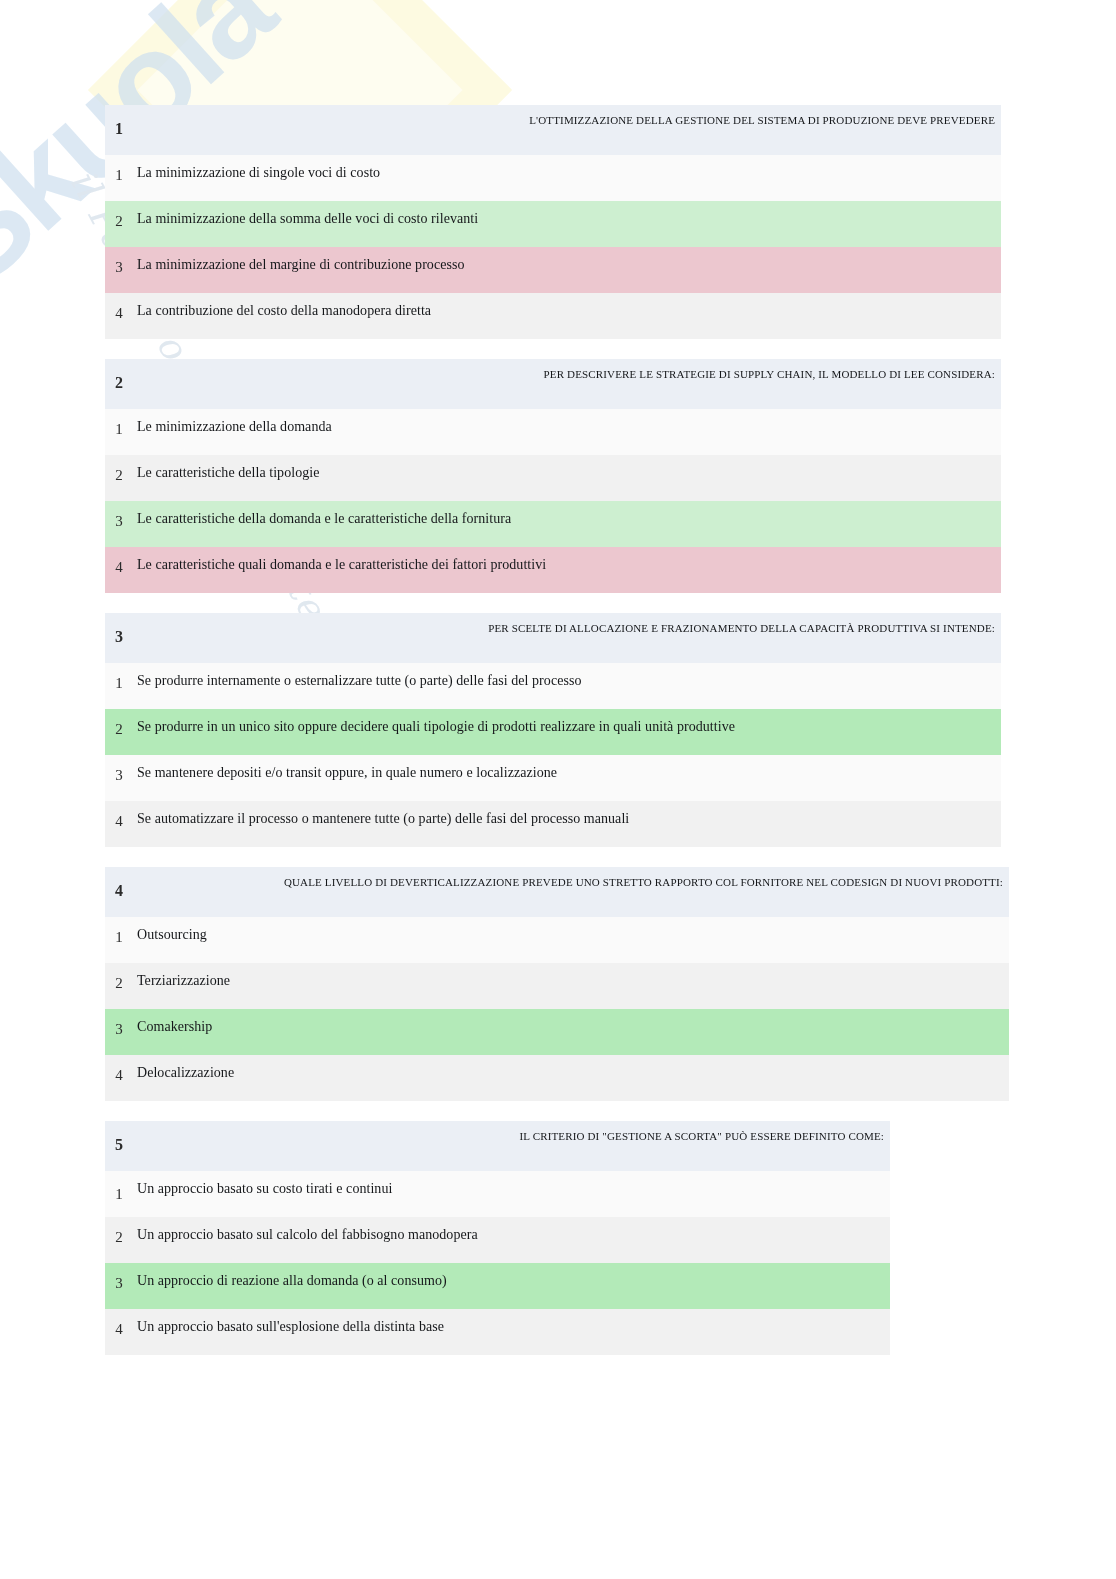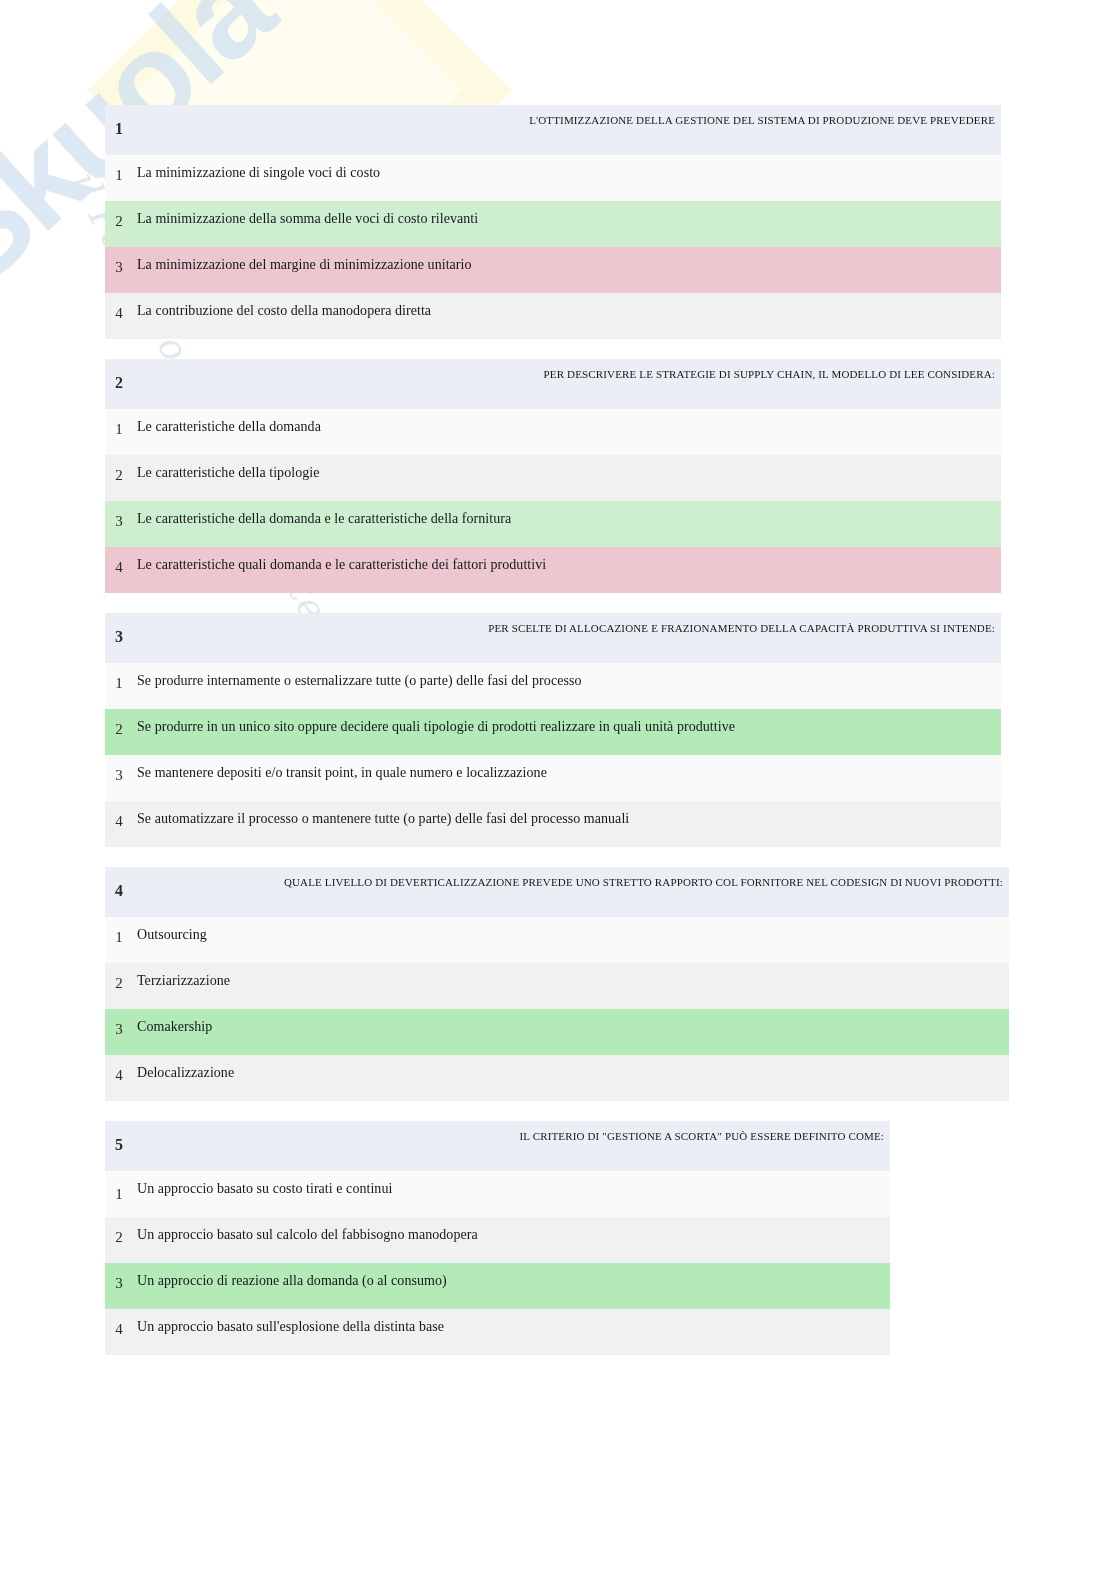--- a/index.html
+++ b/index.html
@@ -194,35 +194,35 @@
         <div class="row opt fill-odd">
           <div class="num">1</div>
           <div class="txt">La minimizzazione di singole voci di costo</div>
         </div>
         <div class="row opt fill-green">
           <div class="num">2</div>
           <div class="txt">La minimizzazione della somma delle voci di costo rilevanti</div>
         </div>
         <div class="row opt fill-pink">
           <div class="num">3</div>
-          <div class="txt">La minimizzazione del margine di minimizzazione unitario</div>
+          <div class="txt">La minimizzazione del margine di contribuzione processo</div>
         </div>
         <div class="row opt fill-even">
           <div class="num">4</div>
           <div class="txt">La contribuzione del costo della manodopera diretta</div>
         </div>
       </div>
       <div class="qblock" style="width: 896px;">
         <div class="row header fill-header">
           <div class="num">2</div>
           <div class="txt">PER DESCRIVERE LE STRATEGIE DI SUPPLY CHAIN, IL MODELLO DI LEE CONSIDERA:</div>
         </div>
         <div class="row opt fill-odd">
           <div class="num">1</div>
-          <div class="txt">Le caratteristiche della domanda</div>
+          <div class="txt">Le minimizzazione della domanda</div>
         </div>
         <div class="row opt fill-even">
           <div class="num">2</div>
           <div class="txt">Le caratteristiche della tipologie</div>
         </div>
         <div class="row opt fill-green">
           <div class="num">3</div>
           <div class="txt">Le caratteristiche della domanda e le caratteristiche della  fornitura</div>
         </div>
         <div class="row opt fill-pink">
@@ -238,21 +238,21 @@
         <div class="row opt fill-odd">
           <div class="num">1</div>
           <div class="txt">Se produrre internamente o esternalizzare tutte (o parte) delle fasi del processo</div>
         </div>
         <div class="row opt fill-green2">
           <div class="num">2</div>
           <div class="txt">Se produrre in un unico sito oppure decidere quali tipologie di prodotti realizzare in quali unità produttive</div>
         </div>
         <div class="row opt fill-odd">
           <div class="num">3</div>
-          <div class="txt">Se mantenere depositi e/o transit point, in quale numero e localizzazione</div>
+          <div class="txt">Se mantenere depositi e/o transit oppure, in quale numero e localizzazione</div>
         </div>
         <div class="row opt fill-even">
           <div class="num">4</div>
           <div class="txt">Se automatizzare il processo o mantenere tutte (o parte) delle fasi del processo manuali</div>
         </div>
       </div>
       <div class="qblock" style="width: 904px;">
         <div class="row header fill-header">
           <div class="num">4</div>
           <div class="txt">QUALE LIVELLO DI DEVERTICALIZZAZIONE PREVEDE UNO STRETTO RAPPORTO COL FORNITORE NEL CODESIGN DI NUOVI PRODOTTI:</div>

